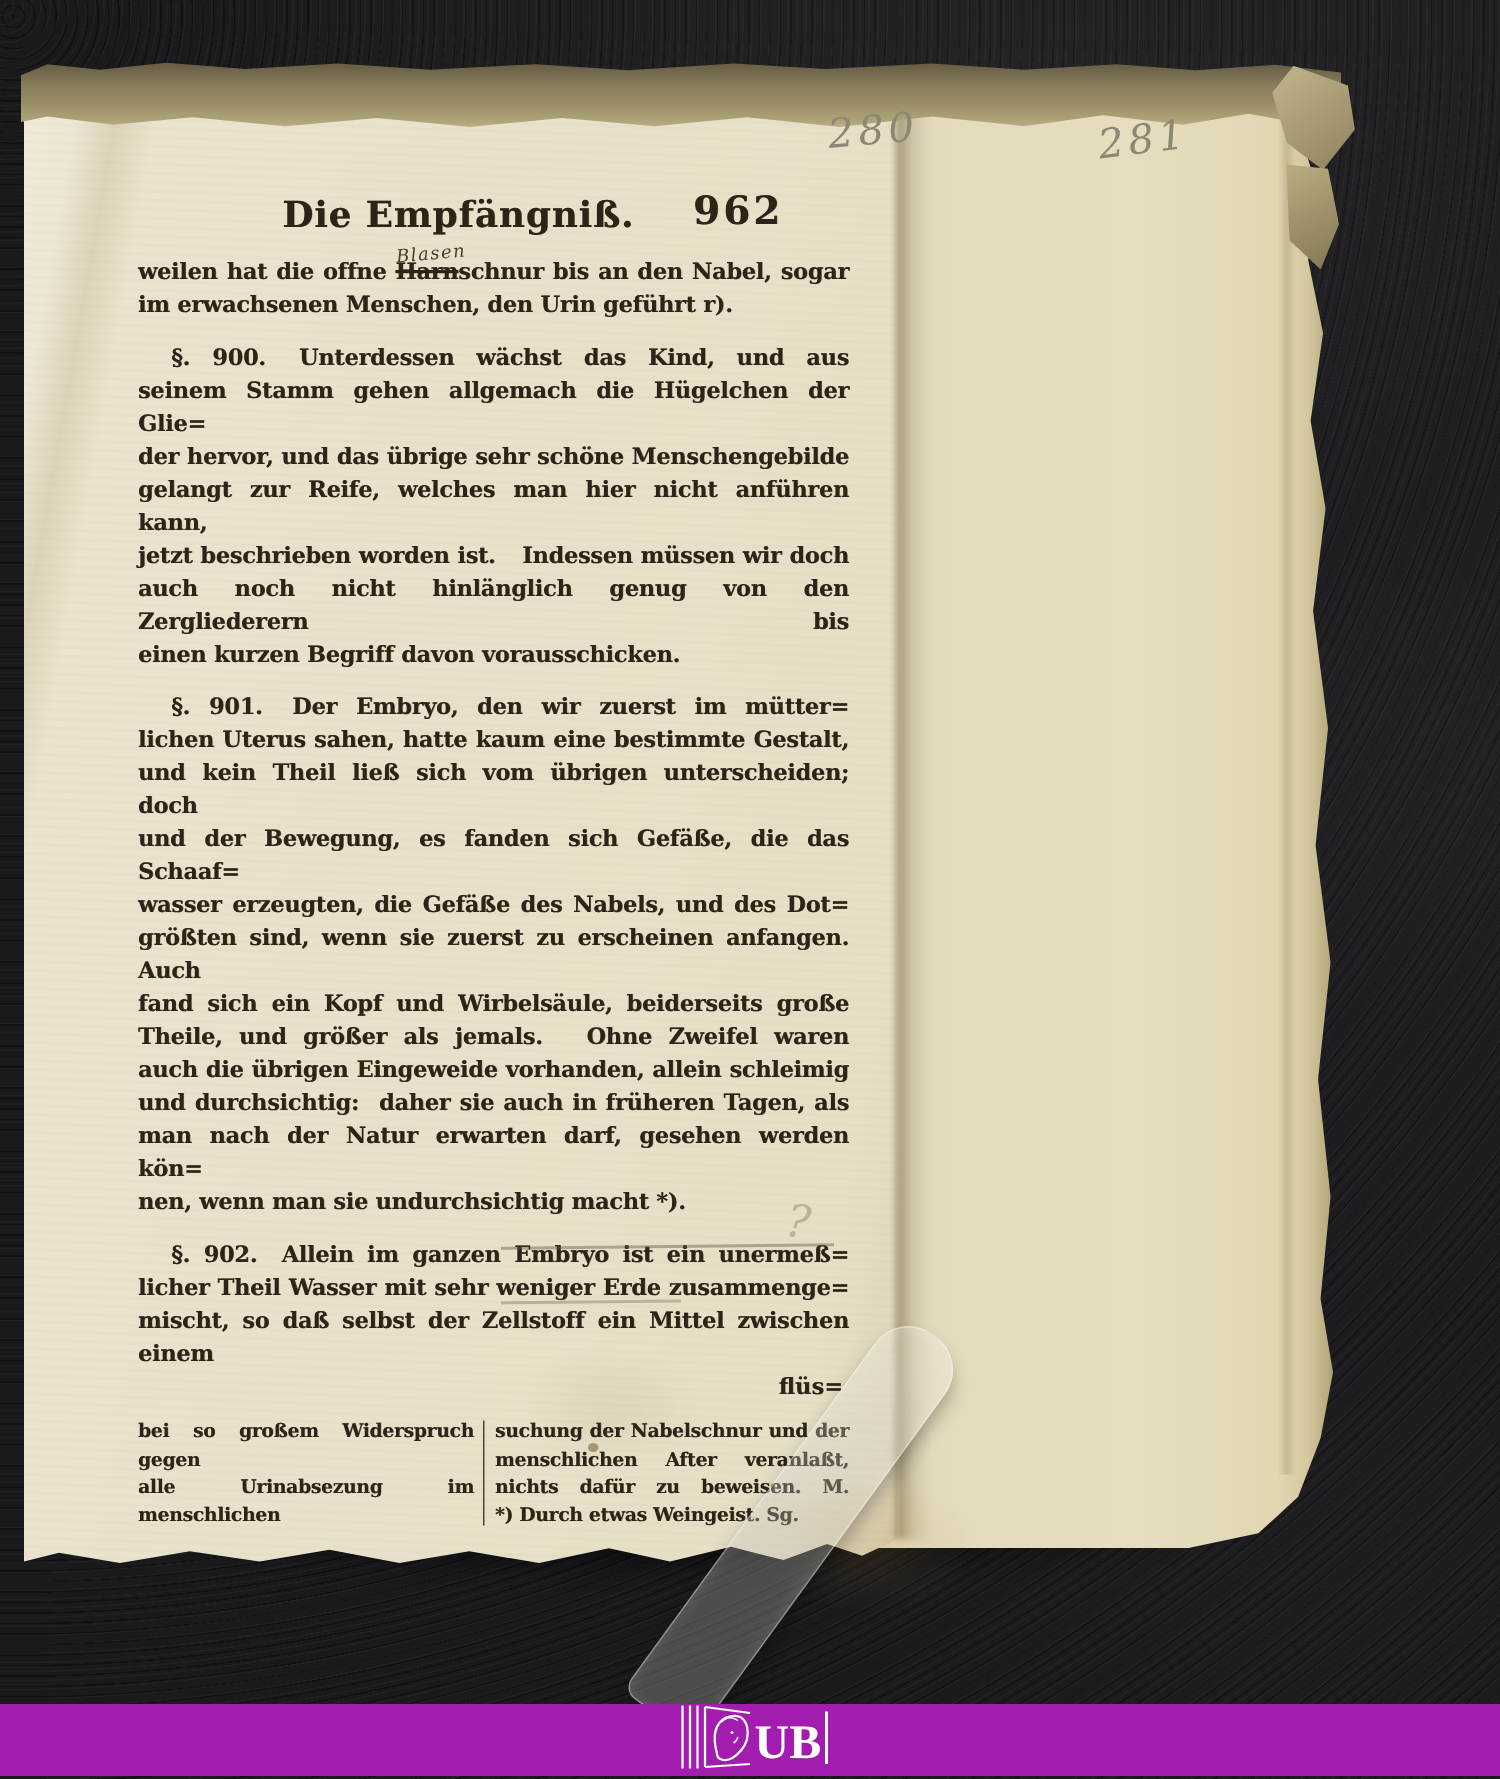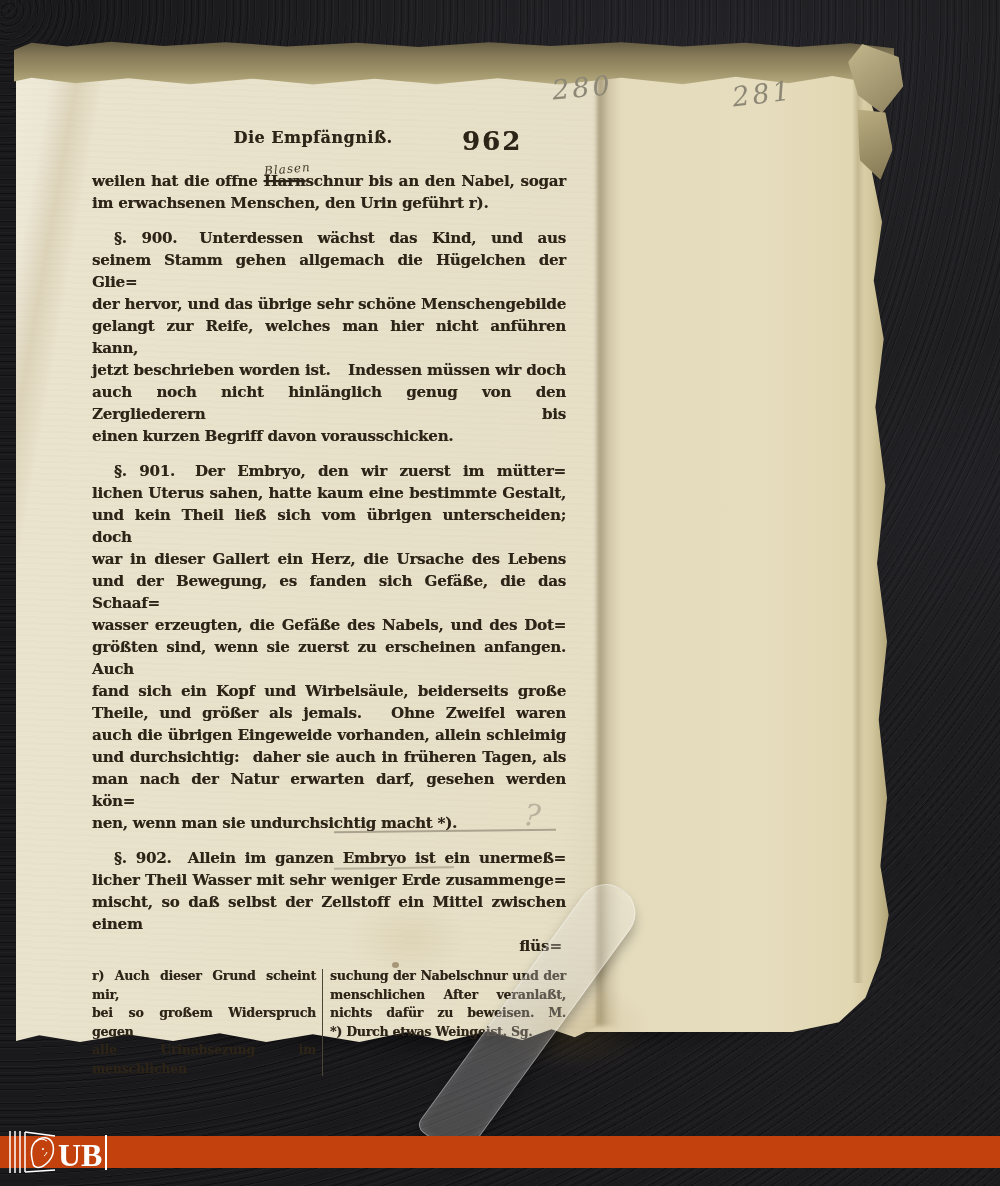--- a/index.html
+++ b/index.html
@@ -52,21 +52,21 @@
     background:radial-gradient(closest-side, rgba(150,115,45,0.10), transparent);}
   .stain-b{position:absolute;left:500px;top:982px;width:152px;height:92px;z-index:4;
     background:radial-gradient(closest-side, rgba(165,130,55,0.17), transparent);}
   .spot{position:absolute;left:392px;top:962px;width:7px;height:6px;border-radius:50%;
     background:rgba(90,65,30,0.45);z-index:4;}
 
   
   .text-block{position:absolute;left:92px;top:126px;width:474px;z-index:6;color:#2d2418;
     font-weight:bold;text-shadow:0.3px 0.3px 0.2px rgba(45,35,20,0.55);}
   .header-row{position:relative;height:44px;}
-  .title{position:absolute;left:50%;transform:translateX(-60%);top:2px;font-size:16px;letter-spacing:0.5px;}
+  .title{position:absolute;left:50%;transform:translateX(-60%);top:2px;font-size:24px;letter-spacing:0.5px;}
   .pagenum{position:absolute;left:370px;top:0;font-size:26px;letter-spacing:2px;}
   .tl{font-size:15px;line-height:22px;letter-spacing:-0.2px;text-align:justify;
       text-align-last:justify;white-space:pre-wrap;}
   .tl-last{text-align-last:left;}
   .para{margin-top:13px;}
   .intro{margin-top:0;}
   .catchword{font-size:15px;line-height:22px;text-align:right;padding-right:4px;}
   .footnotes{margin-top:10px;display:flex;}
   .fcol{width:224px;}
   .fcol-r{flex:1;}
@@ -91,22 +91,22 @@
 
   
   .strip{position:absolute;left:594px;top:890px;width:56px;height:312px;z-index:7;
     transform:rotate(36deg);transform-origin:50% 0%;
     background:linear-gradient(to bottom, rgba(240,240,238,0.26), rgba(205,205,203,0.30) 40%, rgba(165,165,163,0.36));
     border:1.5px solid rgba(255,255,255,0.38);
     border-radius:28px 28px 10px 10px;
     box-shadow:0 0 10px rgba(255,255,255,0.12) inset, 4px 7px 12px rgba(0,0,0,0.28);}
 
   
-  .banner{position:absolute;left:0;top:1136px;width:1000px;height:32px;background:#c2410c;
-    z-index:10;display:flex;align-items:center;}
+  .banner{position:absolute;left:0;top:1136px;width:1000px;height:48px;background:#a21caf;
+    z-index:10;display:flex;align-items:center;flex-direction:column;}
   .logo{width:102px;height:44px;margin-left:8px;flex:none;}
   .banner-text{margin-left:12px;color:#f8f8f8;font-family:"Liberation Sans",sans-serif;
     font-size:20px;line-height:23px;}
 </style>
 </head>
 <body>
 
 <div class="stage">
 
   <div class="leather"></div>
@@ -139,41 +139,39 @@
         <div class="tl">der hervor, und das übrige sehr schöne Menschengebilde</div>
         <div class="tl">gelangt zur Reife, welches man hier nicht anführen kann,</div>
         <div class="tl">jetzt beschrieben worden ist.   Indessen müssen wir doch</div>
         <div class="tl">auch noch nicht hinlänglich genug von den Zergliederern bis</div>
         <div class="tl tl-last">einen kurzen Begriff davon vorausschicken.</div>
       </div>
     <div class="para">
         <div class="tl">  §. 901.  Der Embryo, den wir zuerst im mütter=</div>
         <div class="tl">lichen Uterus sahen, hatte kaum eine bestimmte Gestalt,</div>
         <div class="tl">und kein Theil ließ sich vom übrigen unterscheiden; doch</div>
-        <div class="tl">war in dieser Gallert ein Herz, die Ursache des Lebens</div>
         <div class="tl">und der Bewegung, es fanden sich Gefäße, die das Schaaf=</div>
         <div class="tl">wasser erzeugten, die Gefäße des Nabels, und des Dot=</div>
         <div class="tl">größten sind, wenn sie zuerst zu erscheinen anfangen. Auch</div>
         <div class="tl">fand sich ein Kopf und Wirbelsäule, beiderseits große</div>
         <div class="tl">Theile, und größer als jemals.   Ohne Zweifel waren</div>
         <div class="tl">auch die übrigen Eingeweide vorhanden, allein schleimig</div>
         <div class="tl">und durchsichtig:  daher sie auch in früheren Tagen, als</div>
         <div class="tl">man nach der Natur erwarten darf, gesehen werden kön=</div>
         <div class="tl tl-last">nen, wenn man sie undurchsichtig macht *).</div>
       </div>
     <div class="para">
         <div class="tl">  §. 902.  Allein im ganzen Embryo ist ein unermeß=</div>
         <div class="tl">licher Theil Wasser mit sehr weniger Erde zusammenge=</div>
         <div class="tl tl-last">mischt, so daß selbst der Zellstoff ein Mittel zwischen einem</div>
       </div>
     <div class="catchword">flüs=</div>
 
     <div class="footnotes">
       <div class="fcol">
-          <div class="tl">r) Auch dieser Grund scheint mir,</div>
           <div class="tl">bei so großem Widerspruch gegen</div>
           <div class="tl">alle Urinabsezung im menschlichen</div>
         </div>
       <div class="fdiv"></div>
       <div class="fcol fcol-r">
           <div class="tl">suchung der Nabelschnur und der</div>
           <div class="tl">menschlichen  After  veranlaßt,</div>
           <div class="tl">nichts dafür zu beweisen. M.</div>
           <div class="tl tl-last">*) Durch etwas Weingeist. Sg.</div>
         </div>

